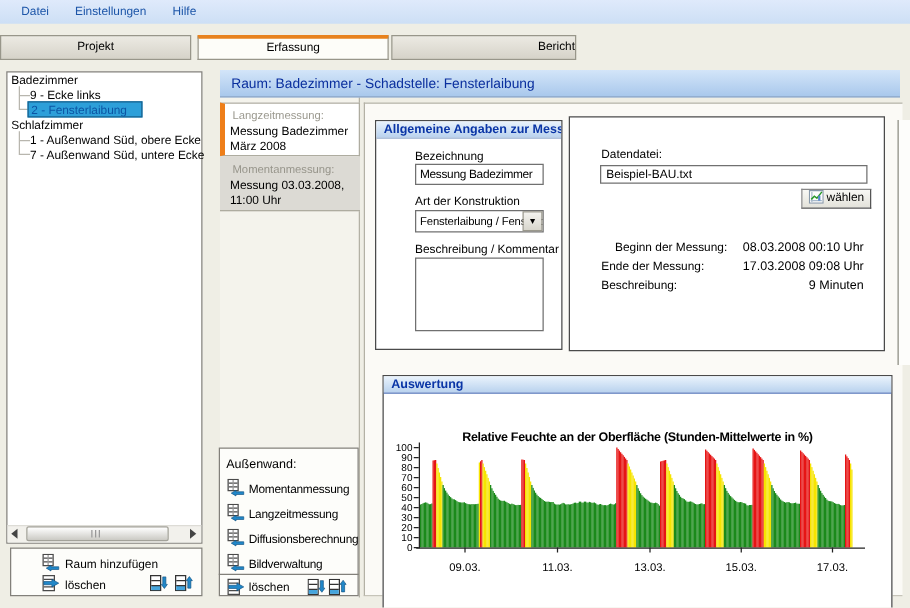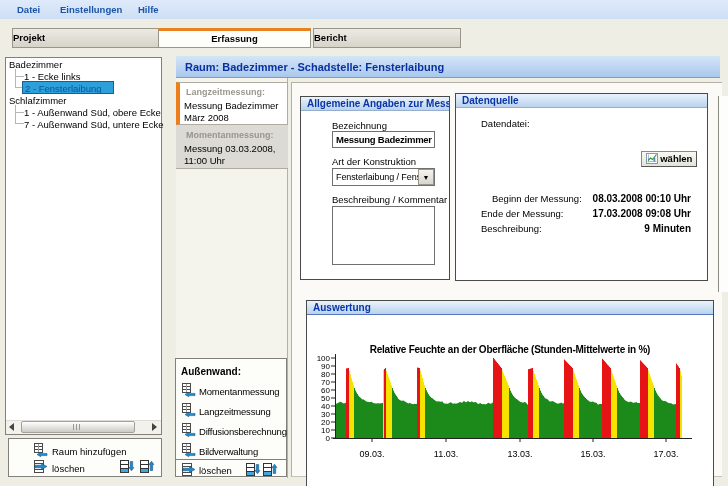--- a/index.html
+++ b/index.html
@@ -1,43 +1,43 @@
 <!DOCTYPE html>
 <html><head><meta charset="utf-8">
 <style>
 *{margin:0;padding:0;box-sizing:border-box}
 html,body{width:728px;height:486px;overflow:hidden;font-family:"Liberation Sans",sans-serif;font-size:9.5px;background:#efeee5;color:#000;position:relative}
 .abs{position:absolute}
-.b{font-weight:bold}
+.b{font-weight:normal}
 </style></head>
 <body>
 
 <div class="abs" style="left:0;top:0;width:728px;height:19px;background:linear-gradient(#dfeafb,#cddff5)"></div>
 <div class="abs b" style="left:17px;top:4px;color:#1c55a8">Datei</div>
 <div class="abs b" style="left:60px;top:4px;color:#1c55a8">Einstellungen</div>
 <div class="abs b" style="left:138px;top:4px;color:#1c55a8">Hilfe</div>
 
-<div class="abs b" style="left:12px;top:28px;width:153px;height:20px;background:linear-gradient(#eceae3,#d6d3c9);border:1px solid #98968a;text-align:left;line-height:18px">Projekt</div>
+<div class="abs b" style="left:0;top:28px;width:153px;height:20px;background:linear-gradient(#eceae3,#d6d3c9);border:1px solid #98968a;text-align:center;line-height:18px">Projekt</div>
 <div class="abs b" style="left:158px;top:28px;width:153px;height:20px;background:#fdfdf9;border:1px solid #98968a;border-top:3px solid #e8821e;text-align:center;line-height:15px">Erfassung</div>
-<div class="abs b" style="left:313px;top:28px;width:148px;height:20px;background:linear-gradient(#eceae3,#d6d3c9);border:1px solid #98968a;text-align:left;line-height:18px">Bericht</div>
+<div class="abs b" style="left:313px;top:28px;width:148px;height:20px;background:linear-gradient(#eceae3,#d6d3c9);border:1px solid #98968a;text-align:right;line-height:18px">Bericht</div>
 
 <div class="abs" style="left:176px;top:78px;width:112px;height:400px;background:#f4f3ec;border-right:1px solid #b3b1a5"></div>
 
 <div class="abs" style="left:291px;top:82px;width:431px;height:395px;background:#fbfaf6;border:1px solid #b3b1a5;border-right:none;border-bottom:1px solid #c6c4b9"></div>
 <div class="abs" style="left:718px;top:96px;width:10px;height:196px;background:#fdfdfb;border-left:1px solid #8a8a80"></div>
 
 <div class="abs" style="left:176px;top:56px;width:544px;height:22px;background:linear-gradient(#d3e5f9,#a9c8ec);border-bottom:1px solid #7b9cc9"></div>
 <div class="abs b" style="left:185px;top:61px;font-size:11px;color:#0a2f9e">Raum: Badezimmer - Schadstelle: Fensterlaibung</div>
 
 <div class="abs" style="left:5px;top:57px;width:157px;height:378px;background:#fff;border:1px solid #82807a"></div>
 <svg class="abs" style="left:5px;top:57px" width="157" height="378" viewBox="0 0 157 378">
 <path d="M10.5 12 V31 M10.5 19.5 H19 M10.5 30.5 H19 M10.5 48 V67 M10.5 55.5 H19 M10.5 66.5 H19" stroke="#b8b6ae" fill="none"></path>
 </svg>
 <div class="abs" style="left:9px;top:59px">Badezimmer</div>
-<div class="abs" style="left:24px;top:71px">1 - Ecke links</div>
+<div class="abs" style="left:24px;top:71px">9 - Ecke links</div>
 <div class="abs" style="left:22px;top:81px;width:92px;height:13px;background:#2d9fd9;border:1px solid #17618d"></div>
 <div class="abs" style="left:25px;top:83px;color:#0c55a4">2 - Fensterlaibung</div>
 <div class="abs" style="left:9px;top:95px">Schlafzimmer</div>
 <div class="abs" style="left:24px;top:107px">1 - Außenwand Süd, obere Ecke</div>
 <div class="abs" style="left:24px;top:119px">7 - Außenwand Süd, untere Ecke</div>
 
 <div class="abs" style="left:6px;top:420px;width:155px;height:14px;background:#f2f1ec;border-top:1px solid #dddcd6"></div>
 <div class="abs" style="left:9px;top:423px;width:0;height:0;border-right:5px solid #444;border-top:4px solid transparent;border-bottom:4px solid transparent"></div>
 <div class="abs" style="left:152px;top:423px;width:0;height:0;border-left:5px solid #444;border-top:4px solid transparent;border-bottom:4px solid transparent"></div>
 <div class="abs" style="left:21px;top:421px;width:114px;height:12px;background:linear-gradient(#ffffff,#cbcac4);border:1px solid #a3a29a;border-radius:2px"></div>
@@ -147,22 +147,22 @@
   <div class="abs" style="left:31px;top:23px">Bezeichnung</div>
   <div class="abs b" style="left:31px;top:34px;width:103px;height:17px;background:#fff;border:1px solid #707070;line-height:15px;padding-left:3px;letter-spacing:-0.25px;white-space:nowrap;overflow:hidden">Messung Badezimmer</div>
   <div class="abs" style="left:31px;top:59px">Art der Konstruktion</div>
   <div class="abs" style="left:31px;top:71px;width:103px;height:18px;background:#fff;border:1px solid #707070;line-height:16px;padding-left:3px;font-size:9px;letter-spacing:-0.1px;white-space:nowrap;overflow:hidden">Fensterlaibung / Fensterbrüstung</div>
   <div class="abs" style="left:117px;top:72px;width:16px;height:16px;background:linear-gradient(#f4f3ef,#d8d6cd);border:1px solid #9a988c;text-align:center;line-height:15px;font-size:7px">▼</div>
   <div class="abs" style="left:31px;top:97px">Beschreibung / Kommentar</div>
   <div class="abs" style="left:31px;top:109px;width:103px;height:59px;background:#fff;border:1px solid #707070"></div>
 </div>
 
 <div class="abs" style="left:455px;top:93px;width:253px;height:188px;background:#fff;border:1px solid #4a4a4a">
-  <div style="height:14px;background:linear-gradient(#eaf3fc,#b9d2ee);border-bottom:1px solid #96aed0;font-weight:bold;color:#0a35a6;padding-left:6px;line-height:14px;font-size:10px">Datenquelle</div>
   <div class="abs" style="left:25px;top:24px">Datendatei:</div>
+  <div class="abs b" style="left:24px;top:38px;width:214px;height:15px;background:#fff;border:1px solid #707070;line-height:13px;padding-left:4px">Beispiel-BAU.txt</div>
   <div class="abs b" style="left:185px;top:57px;width:56px;height:16px;background:linear-gradient(#f8f8f4,#e3e2da);border:1px solid #888;border-right-color:#555;border-bottom-color:#555;line-height:14px;text-align:center"><svg width="12" height="11" viewBox="0 0 12 11" style="vertical-align:-2px">
         <rect x="0.5" y="0.5" width="11" height="10" fill="#fdfdfd" stroke="#8899aa"></rect>
         <line x1="2.5" y1="1.5" x2="2.5" y2="9.5" stroke="#aabbcc"></line>
         <line x1="1.5" y1="8.5" x2="10.5" y2="8.5" stroke="#aabbcc"></line>
         <polyline points="2,7.5 4.5,5 6.5,6.5 10.5,1.5" stroke="#2a9a2a" stroke-width="1.2" fill="none"></polyline>
         <rect x="7.5" y="4.5" width="1.8" height="4" fill="#5588cc"></rect>
       </svg> wählen</div>
   <div class="abs" style="left:36px;top:99px">Beginn der Messung:</div>
   <div class="abs b" style="right:16px;top:99px;font-size:10px">08.03.2008 00:10 Uhr</div>
   <div class="abs" style="left:25px;top:114px">Ende der Messung:</div>

